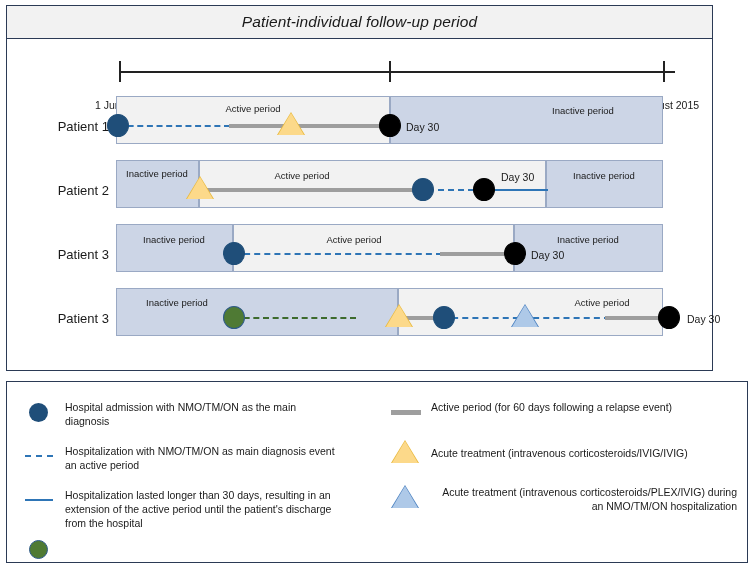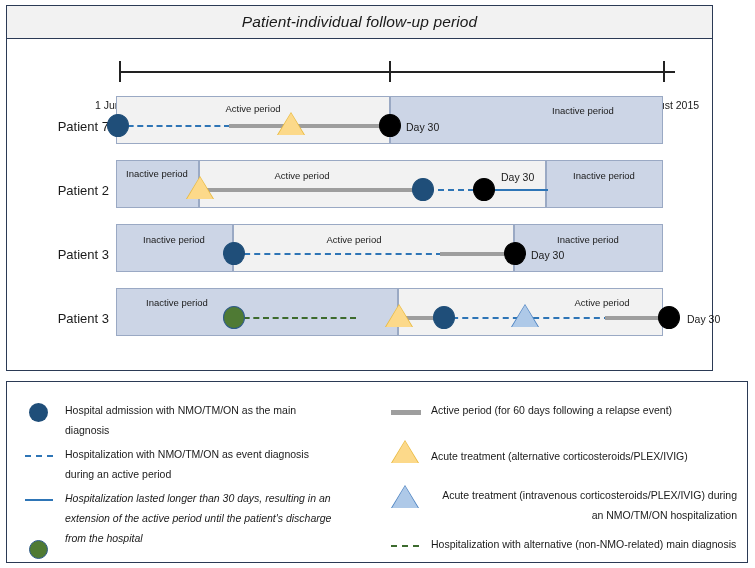--- a/index.html
+++ b/index.html
@@ -182,21 +182,21 @@
     align-items: flex-start;
   }
   .legend-glyph {
     position: relative;
     width: 44px;
     flex: 0 0 44px;
     height: 26px;
   }
   .legend-text {
     font-size: 10.5px;
-    line-height: 20px;
+    line-height: 14px;
     color: #1a1a1a;
     max-width: 300px;
   }
   .lg-dot {
     position: absolute;
     left: 8px; top: 3px;
     width: 19px; height: 19px;
     border-radius: 50%;
     box-sizing: border-box;
   }
@@ -258,21 +258,21 @@
 
     <div class="axis-label" style="left:88px; top:45px;">1 June 2015</div>
     <div class="axis-label" style="left:358px; top:45px;">1 July 2015</div>
     <div class="axis-label" style="left:625px; top:45px;">1 August 2015</div>
 
     <div class="axis-line" style="left:112px; top:65px; width:556px;"></div>
     <div class="axis-tick" style="left:112px; top:55px; height:21px;"></div>
     <div class="axis-tick" style="left:382px; top:55px; height:21px;"></div>
     <div class="axis-tick" style="left:656px; top:55px; height:21px;"></div>
 
-    <div class="patient-label" style="left:24px; top:113px; width:78px;">Patient 7</div>
+    <div class="patient-label" style="left:24px; top:113px; width:78px;">Patient 1</div>
 
     <div class="seg active" style="left:109px; top:90px;  width:274px; height:48px;"></div>
     <div class="seg inactive" style="left:383px; top:90px;  width:273px; height:48px;"></div>
     <div class="seg-label" style="left:186px; top:97px; width:120px;">Active period</div>
     <div class="seg-label" style="left:516px; top:99px; width:120px;">Inactive period</div>
 
     <div class="line-blue-dash" style="left:111px; top:119px; width:112px;"></div>
     <div class="line-gray" style="left:222px; top:118px; width:161px;"></div>
     <div class="tri-outline tri-outline-yellow" style="left:270px; top:106px;"></div>
     <div class="tri tri-yellow" style="left:271px; top:107px;"></div>
@@ -341,24 +341,24 @@
       <span class="legend-glyph">
           <span class="lg-dot blue"></span>
         </span>
       <span class="legend-text">Hospital admission with NMO/TM/ON as the main diagnosis</span>
     </div>
 
     <div class="legend-item" style="left:14px; top:62px; width:320px;">
       <span class="legend-glyph">
           <span class="lg-dash-blue"></span>
         </span>
-      <span class="legend-text">Hospitalization with NMO/TM/ON as event diagnosis during an active period</span>
-    </div>
-
-    <div class="legend-item" style="left:14px; top:106px; width:320px;font-style:italic;">
+      <span class="legend-text">Hospitalization with NMO/TM/ON as main diagnosis event an active period</span>
+    </div>
+
+    <div class="legend-item" style="left:14px; top:106px; width:320px;">
       <span class="legend-glyph">
           <span class="lg-solid-blue"></span>
         </span>
       <span class="legend-text">Hospitalization lasted longer than 30 days, resulting in an extension of the active period until the patient's discharge from the hospital</span>
     </div>
 
     <div class="legend-item" style="left:14px; top:155px; width:320px;">
       <span class="legend-glyph">
           <span class="lg-dot green"></span>
         </span>
@@ -369,33 +369,27 @@
           <span class="lg-solid-gray"></span>
         </span>
       <span class="legend-text" style="max-width:320px;">Active period (for 60 days following a relapse event)</span>
     </div>
 
     <div class="legend-item" style="left:380px; top:58px; width:350px;">
       <span class="legend-glyph">
         <span class="lg-tri-ol yellow"></span>
           <span class="lg-tri yellow"></span>
       </span>
-      <span class="legend-text" style="max-width:330px; padding-top:6px;">Acute treatment (alternative corticosteroids/PLEX/IVIG)</span>
+      <span class="legend-text" style="max-width:330px; padding-top:6px;">Acute treatment (intravenous corticosteroids/IVIG/IVIG)</span>
     </div>
 
     <div class="legend-item" style="left:380px; top:103px; width:350px;">
       <span class="legend-glyph">
         <span class="lg-tri-ol blue"></span>
           <span class="lg-tri blue"></span>
       </span>
       <span class="legend-text" style="max-width:330px;text-align:right;">Acute treatment (intravenous corticosteroids/PLEX/IVIG) during an NMO/TM/ON hospitalization</span>
     </div>
 
-    <div class="legend-item" style="left:380px; top:152px; width:350px;">
-      <span class="legend-glyph">
-          <span class="lg-dash-green"></span>
-        </span>
-      <span class="legend-text" style="max-width:330px;">Hospitalization with alternative (non-NMO-related) main diagnosis</span>
-    </div>
 
   </div>
 
 </div>
 
 </body></html>

